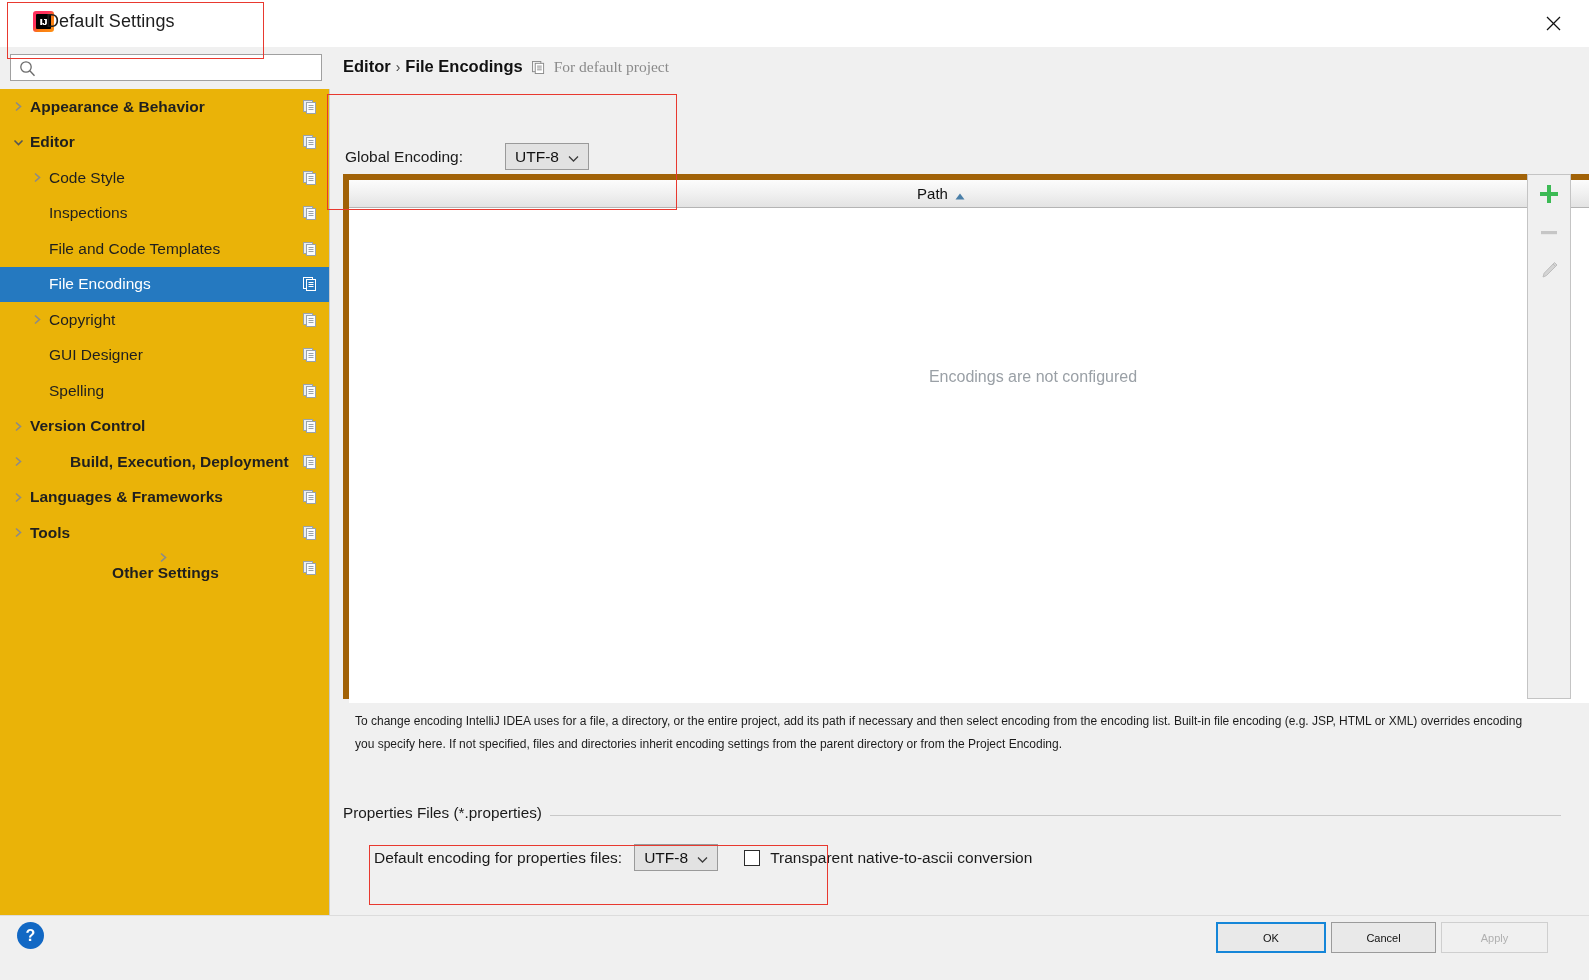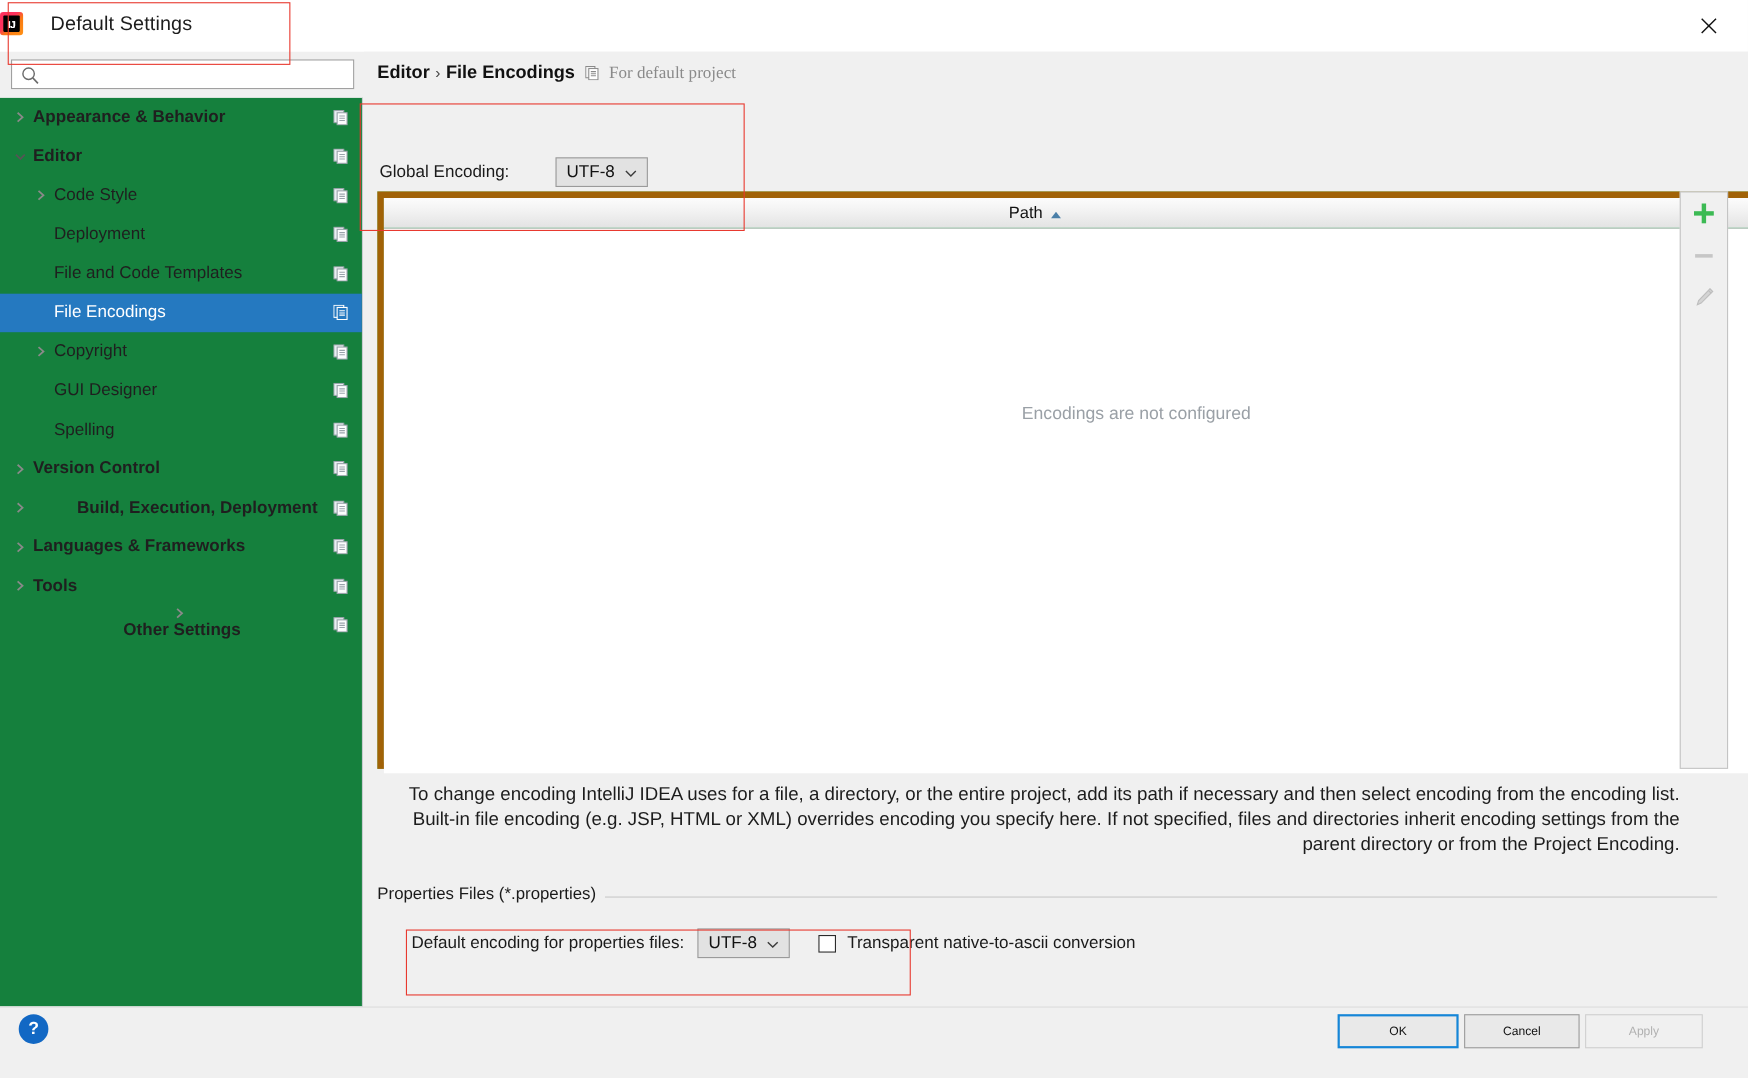--- a/index.html
+++ b/index.html
@@ -16,21 +16,21 @@
     background: #f0f0f0;
   }
 
   
   .titlebar {
     position: absolute; left: 0; top: 0; width: 1589px; height: 47px;
     background: #ffffff;
     display: flex; align-items: center;
   }
   .app-icon {
-    position: absolute; left: 0; top: 11px;
+    position: absolute; left: 33px; top: 11px;
     width: 21px; height: 21px;
     border-radius: 3px;
     background: linear-gradient(135deg, #fe315d 0%, #fe315d 38%, #f97a12 60%, #ff9116 100%);
     overflow: hidden;
     text-align: center;
   }
   .app-icon::after {
     content: "IJ";
     position: absolute; left: 0; top: 0; right: 0; bottom: 0;
     display: flex; align-items: center; justify-content: center;
@@ -79,21 +79,21 @@
     background: #ffffff;
     border: 1px solid #a0a0a0;
     display: flex; align-items: center;
   }
   .search-icon { position: absolute; left: 8px; top: 5px; }
 
   
   .sidebar {
     position: absolute; left: 0; top: 89px;
     width: 330px; height: 826px;
-    background: #15803d;
+    background: #eab308;
     border-right: 1px solid #c8ccd0;
     overflow: hidden;
   }
   .nav-item {
     position: relative;
     height: 35.5px;
     display: flex; align-items: center;
     cursor: default;
     padding-right: 10px;
   }
@@ -206,24 +206,23 @@
   .tool-btn {
     width: 42px; height: 38px;
     display: flex; align-items: center; justify-content: center;
     cursor: default;
   }
 
   
   .desc {
     position: absolute; left: 24px; top: 663px;
     width: 1172px;
-    font-size: 17px;
+    font-size: 12px;
     line-height: 23px;
     color: #1c1c1c;
-    text-align: right;
   }
 
   
   .group-title {
     position: absolute; left: 12px; top: 757px;
     font-size: 15.3px; color: #1a1a1a;
     background: #f0f0f0;
     padding-right: 8px;
     z-index: 3;
   }
@@ -361,21 +360,21 @@
             <line class="ln" x1="5.5" y1="7.5" x2="10.5" y2="7.5" stroke="#9aa3ab"></line>
             <line class="ln" x1="5.5" y1="9.5" x2="10.5" y2="9.5" stroke="#9aa3ab"></line>
           </svg></span>
       </div>
       <div class="nav-item" style="padding-left: 31px;">
         <span class="arrow spacer">
           <svg width="11" height="11" viewBox="0 0 11 11">
             <polyline points="3,1.5 7.5,5.5 3,9.5" fill="none" stroke="#8a8a8a" stroke-width="1.6"></polyline>
           </svg>
         </span>
-        <span class="nav-label">Deployment</span>
+        <span class="nav-label">Inspections</span>
         <span class="copy-ic"><svg viewBox="0 0 14 14" width="14" height="14" class="copy-ic-svg">
             <rect class="pg1" x="0.5" y="0.5" width="9" height="11" fill="#e9eef2" stroke="#9aa3ab"></rect>
             <rect class="pg2" x="3.5" y="2.5" width="9" height="11" fill="#fbfcfd" stroke="#9aa3ab"></rect>
             <line class="ln" x1="5.5" y1="5.5" x2="10.5" y2="5.5" stroke="#9aa3ab"></line>
             <line class="ln" x1="5.5" y1="7.5" x2="10.5" y2="7.5" stroke="#9aa3ab"></line>
             <line class="ln" x1="5.5" y1="9.5" x2="10.5" y2="9.5" stroke="#9aa3ab"></line>
           </svg></span>
       </div>
       <div class="nav-item" style="padding-left: 31px;">
         <span class="arrow spacer">

